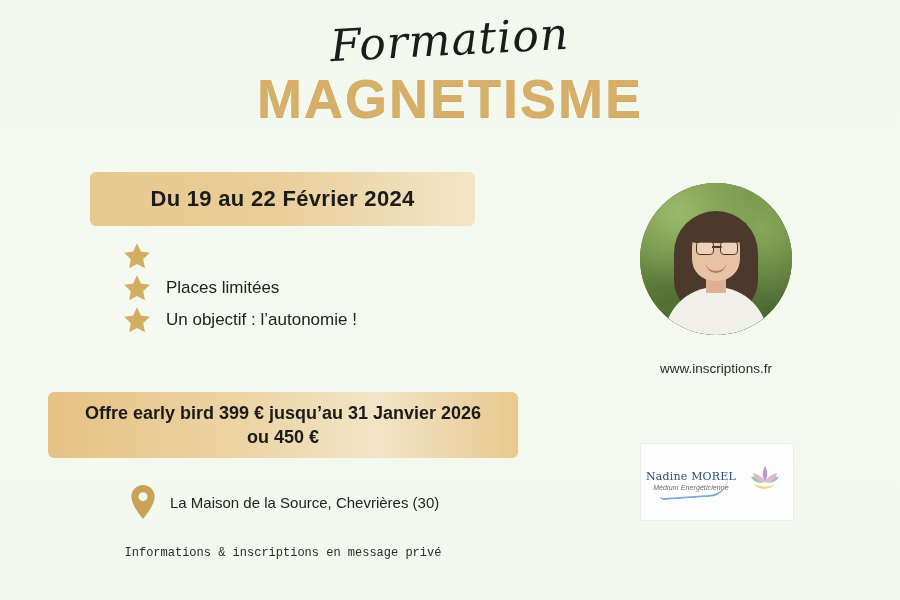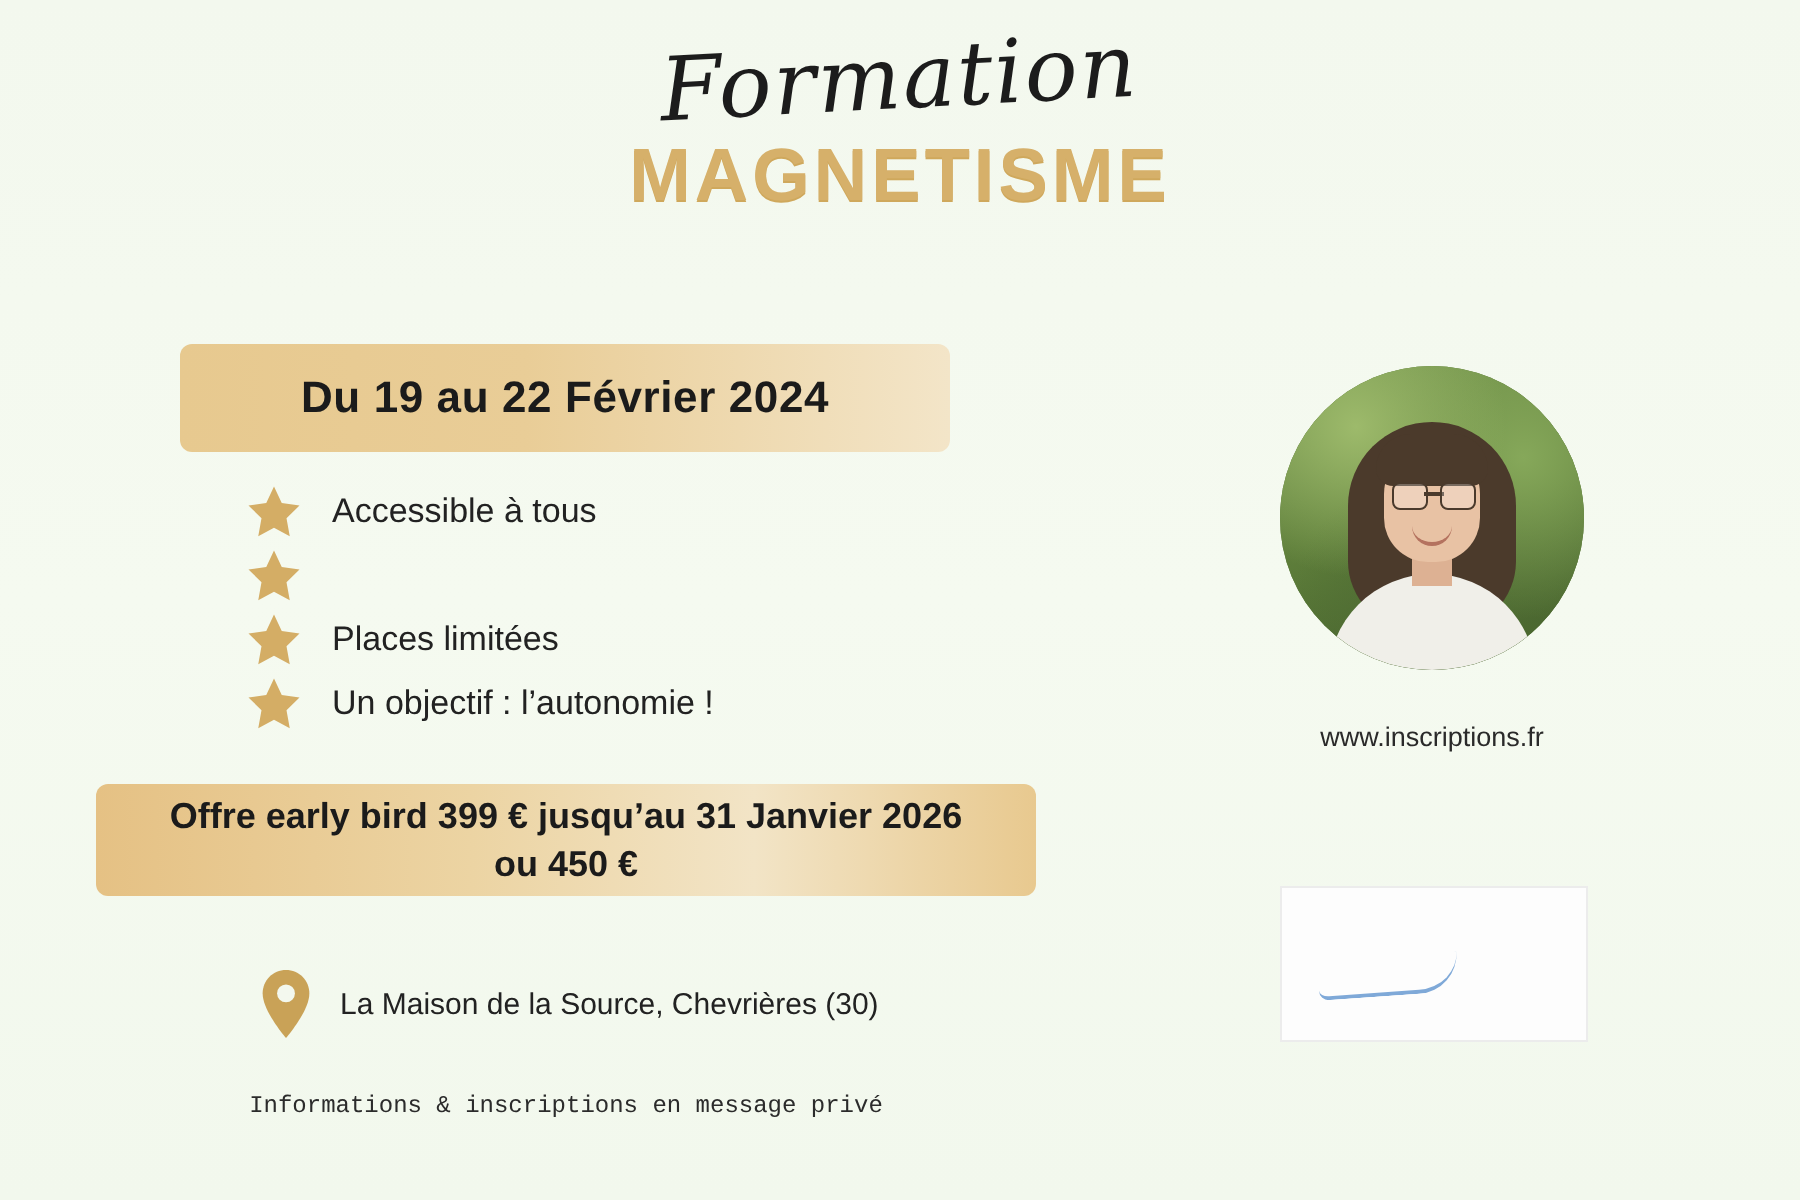--- a/index.html
+++ b/index.html
@@ -36,21 +36,21 @@
     color: #1c1c1c;
     letter-spacing: 1px;
     transform: rotate(-3deg);
     display: inline-block;
     margin: 0 0 -4px 0;
     font-weight: 400;
   }
   .main-title {
     font-family: "Liberation Sans", sans-serif;
     font-weight: bold;
-    font-size: 37px;
+    font-size: 54px;
     letter-spacing: 2px;
     color: #d6b06a;
     margin-top: 6px;
     text-shadow: 0 1px 0 #cfa85c;
   }
 
   
   .date-banner {
     position: absolute;
     left: 90px;
@@ -95,21 +95,21 @@
   .bullet-text {
     font-size: 17px;
     color: #222;
   }
 
   .offer-banner {
     position: absolute;
     left: 48px;
     top: 392px;
     width: 470px;
-    height: 56px;
+    height: 66px;
     border-radius: 6px;
     background: linear-gradient(90deg, #e5c184 0%, #ecd4a3 40%, #f2e4c6 70%, #e8c98f 100%);
     display: flex;
     flex-direction: column;
     align-items: center;
     justify-content: center;
   }
   .offer-line {
     font-size: 18px;
     font-weight: bold;
@@ -314,28 +314,20 @@
     <div class="script-title">Formation</div>
     <div class="main-title">MAGNETISME</div>
   </div>
 
   <div class="date-banner">
     <span>Du 19 au 22 Février 2024</span>
   </div>
 
   <div class="bullets">
 
-    <div class="bullet-row">
-      <span class="star">
-        <svg width="30" height="30" viewBox="0 0 24 24" aria-hidden="true">
-          <path d="M12 1.8l3.1 6.6 7.1 1-5.2 5.1 1.3 7.2-6.3-3.4-6.3 3.4 1.3-7.2L1.8 9.4l7.1-1z" fill="#d4ad65"></path>
-        </svg>
-      </span>
-      <span class="bullet-text">Accessible à tous</span>
-    </div>
 
     <div class="bullet-row">
       <span class="star">
         <svg width="30" height="30" viewBox="0 0 24 24" aria-hidden="true">
           <path d="M12 1.8l3.1 6.6 7.1 1-5.2 5.1 1.3 7.2-6.3-3.4-6.3 3.4 1.3-7.2L1.8 9.4l7.1-1z" fill="#d4ad65"></path>
         </svg>
       </span>
     </div>
 
     <div class="bullet-row">
@@ -389,15 +381,31 @@
     </div>
     <div class="smile"></div>
   </div>
 
   <div class="contact">
     <div>www.inscriptions.fr</div>
   </div>
 
   <div class="logo-card">
     <div class="logo-swoosh"></div>
+    <div class="logo-inner">
+      <div class="logo-textblock">
+        <div class="logo-name">Nadine MOREL</div>
+        <div class="logo-sub">Médium Energéticienne</div>
+      </div>
+      <span>
+        <svg width="46" height="34" viewBox="0 0 46 34" aria-hidden="true">
+          <path d="M23 3c3 5 3 11 0 16-3-5-3-11 0-16z" fill="#b89ccd"></path>
+          <path d="M23 19c-3-4-9-6-14-5 3 5 9 7 14 5z" fill="#8fc7a8"></path>
+          <path d="M23 19c3-4 9-6 14-5-3 5-9 7-14 5z" fill="#8fc7a8"></path>
+          <path d="M23 19c-2-5-7-8-12-9 1 6 6 10 12 9z" fill="#e2b7d2"></path>
+          <path d="M23 19c2-5 7-8 12-9-1 6-6 10-12 9z" fill="#e2b7d2"></path>
+          <path d="M12 21c4 6 14 7 22 0-8 4-16 3-22 0z" fill="#f0cf7e"></path>
+        </svg>
+      </span>
+    </div>
   </div>
 
 </div>
 
 </body></html>

